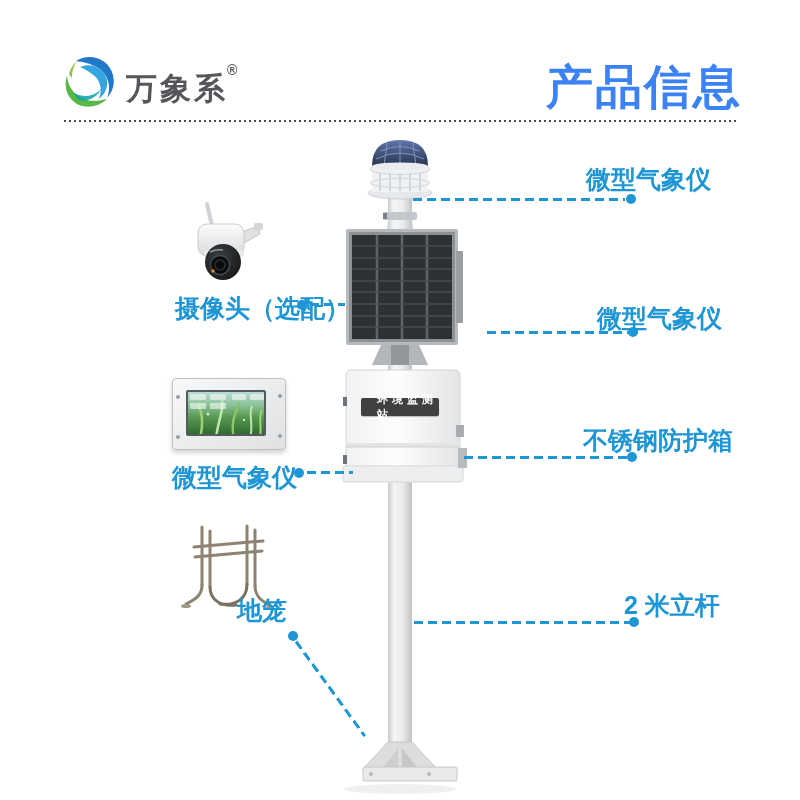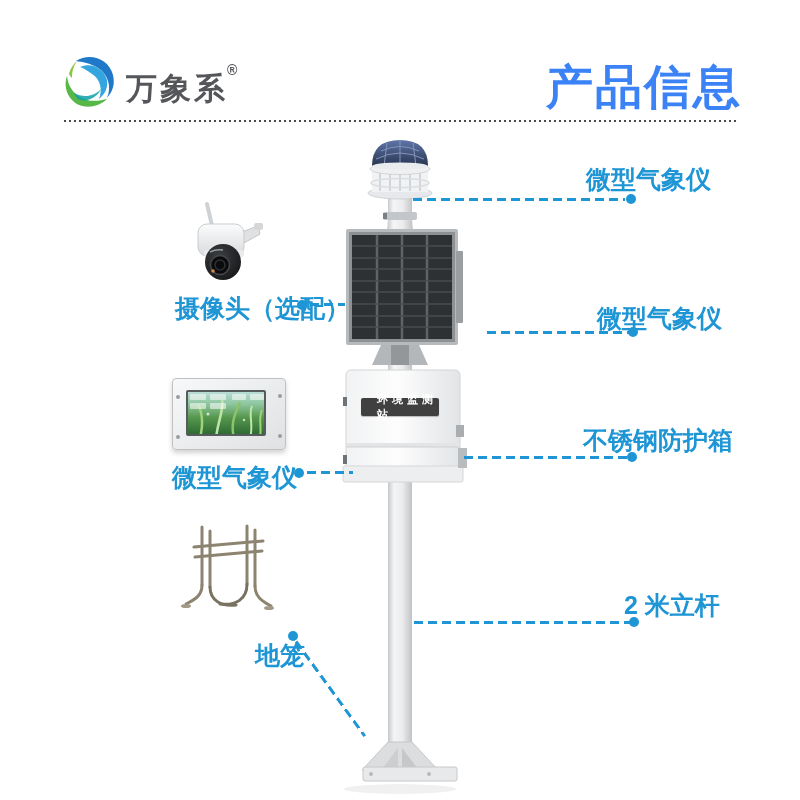--- a/index.html
+++ b/index.html
@@ -233,17 +233,17 @@
   <div class="dot" style="left:629px; top:617px;"></div>
 
   <div class="callout-label" style="left:175px; top:292px;">摄像头（选配）</div>
   <div class="dot" style="left:297px; top:300px;"></div>
   <div class="dash-h" style="left:310px; top:303px; width:35px;"></div>
 
   <div class="callout-label" style="left:172px; top:461px;">微型气象仪</div>
   <div class="dot" style="left:294px; top:468px;"></div>
   <div class="dash-h" style="left:307px; top:471px; width:46px;"></div>
 
-  <div class="callout-label" style="left:237px; top:639px;margin-left:18px;">地笼</div>
+  <div class="callout-label" style="left:237px; top:594px;">地笼</div>
   <div class="dot" style="left:288px; top:631px;"></div>
   <div class="dash-diag" style="left:296px; top:640px; width:117px; transform:rotate(54deg);"></div>
 
 </div>
 
 </body></html>

